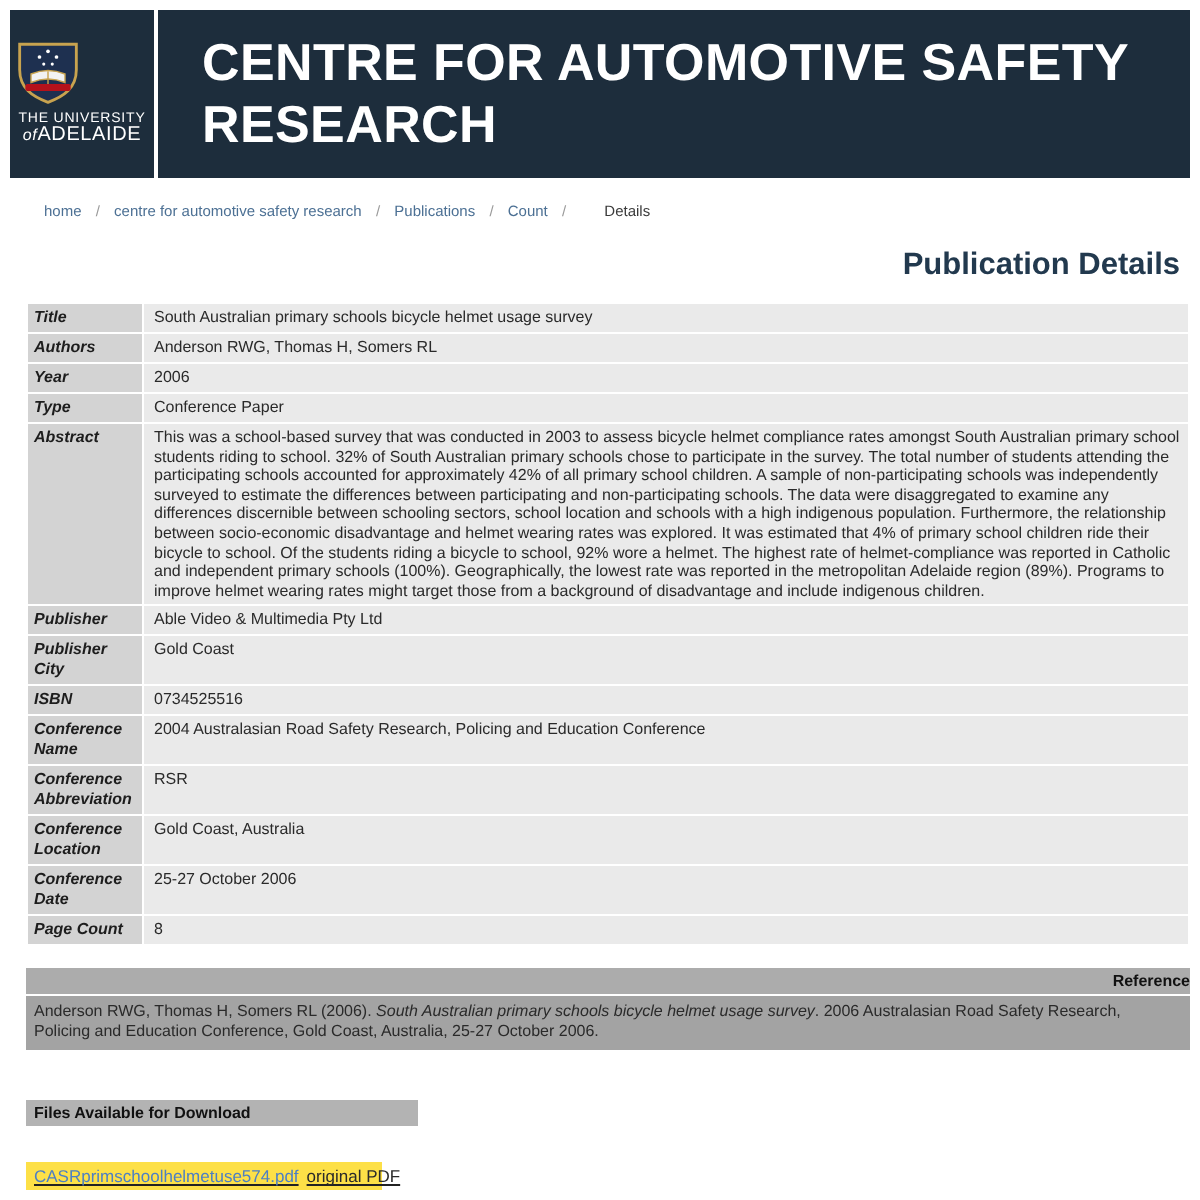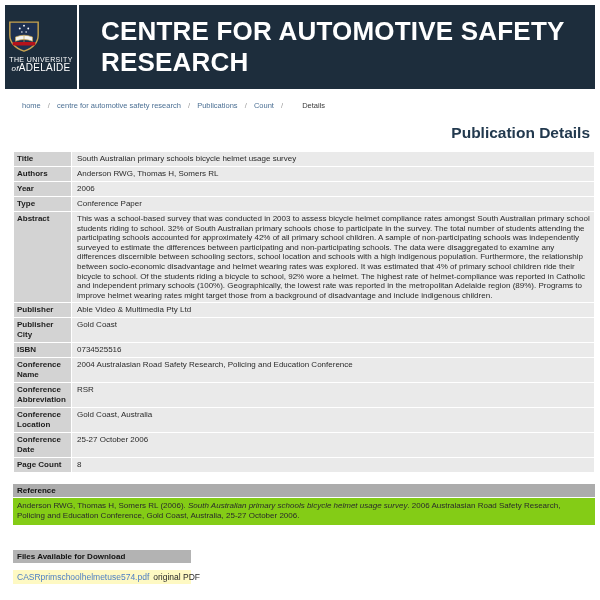--- a/index.html
+++ b/index.html
@@ -75,65 +75,68 @@
   }
   table.details th {
     background: #d3d3d3;
     width: 57px;
     text-align: left;
     vertical-align: top;
     font-weight: bold;
     padding: 2px 2px 2px 3px;
     line-height: 10px;
     color: #1d1d1d;
+    font-style: italic;
   }
   table.details td {
     background: #eaeaea;
     vertical-align: top;
     padding: 2px 4px 2px 5px;
     line-height: 9.6px;
     color: #2a2a2a;
   }
 
   
   .ref-section { margin-top: 11px; width: 582px; }
   .ref-header {
     background: #acacac;
     font-size: 8px;
     font-weight: bold;
     color: #111;
     padding: 2px 0 2px 4px;
+    text-align: right;
   }
   .ref-body {
-    background: #84cc16;
+    background: #a3a3a3;
     font-size: 8px;
     line-height: 10px;
     padding: 3px 16px 4px 4px;
     margin-top: 1px;
     color: #2a2a2a;
   }
   .ref-body .italic { font-style: italic; }
 
   
   .files-section { margin-top: 25px; }
   .files-header {
     background: #b3b3b3;
-    width: 178px;
+    width: 196px;
     font-size: 8px;
     font-weight: bold;
     color: #111;
     padding: 2px 0 2px 4px;
   }
   .files-row {
-    background: #fef9c3;
+    background: #fde047;
     width: 178px;
     font-size: 8.5px;
     padding: 2px 0 2px 4px;
-    margin-top: 7px;
+    margin-top: 18px;
     white-space: nowrap;
+    text-decoration: underline;
   }
   .files-row a {
     color: #4d7fc4;
     text-decoration: none;
     cursor: pointer;
   }
   .files-row .note { color: #2a2a2a; margin-left: 4px; }
 </style>
 </head>
 <body>

